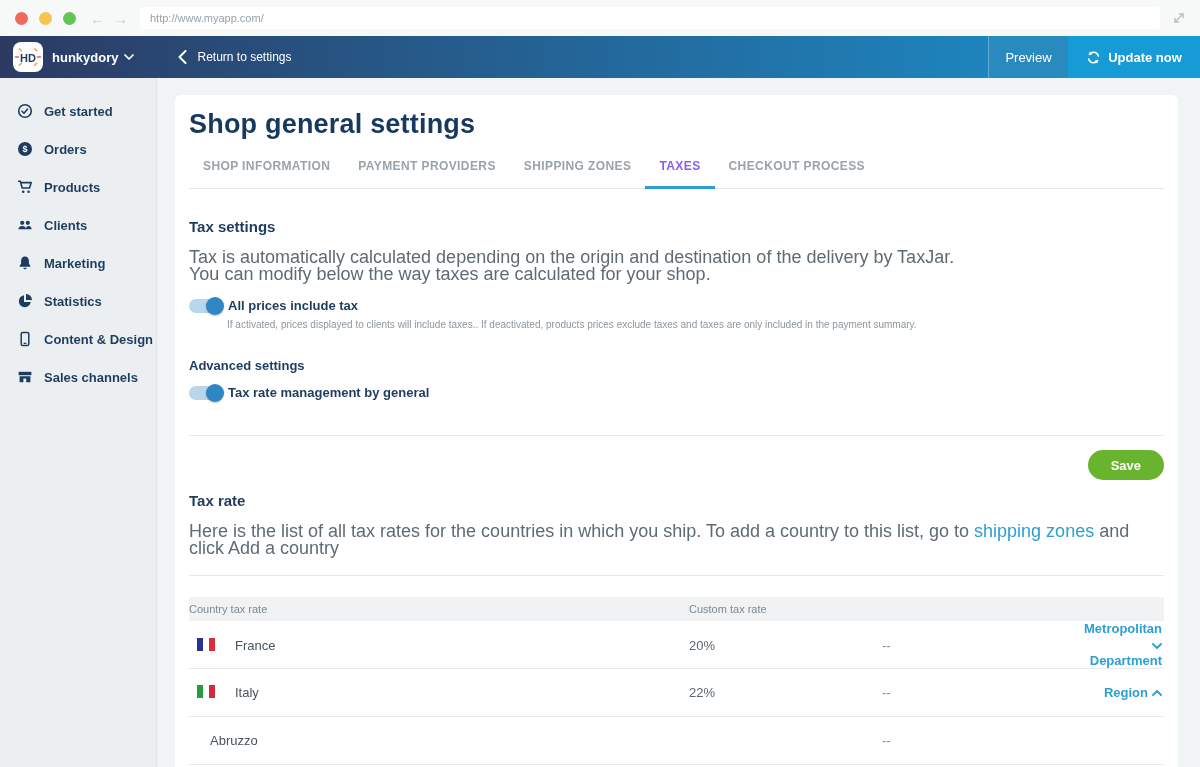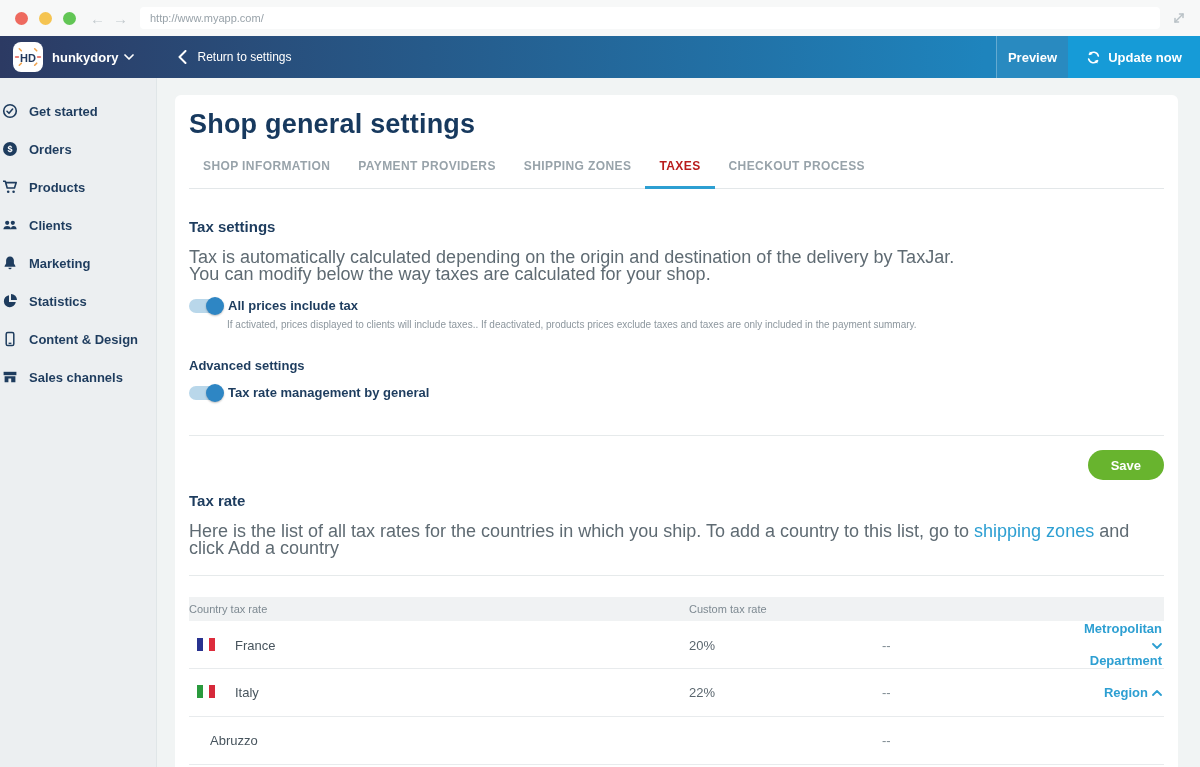--- a/index.html
+++ b/index.html
@@ -20,42 +20,42 @@
   .expand { margin-left:10px; width:18px; height:18px; }
 
   
   .navbar { height:42px; background:linear-gradient(90deg,#2c3a63 0%, #1e84bd 82%);
     display:flex; align-items:stretch; color:#fff; }
   .nav-left { display:flex; align-items:center; padding-left:13px; }
   .logo { width:30px; height:30px; display:block; }
   .shopname { margin-left:9px; font-size:13px; font-weight:bold; display:flex; align-items:center; gap:6px; cursor:pointer; }
   .back-link { display:flex; align-items:center; gap:10px; margin-left:44px; font-size:12px; cursor:pointer; }
   .nav-spacer { flex:1; }
-  .nav-preview { width:72px; display:flex; align-items:center; justify-content:center;
-    font-size:13px; font-weight:700; border-left:1px solid rgba(255,255,255,.28);
+  .nav-preview { width:80px; display:flex; align-items:center; justify-content:center;
+    font-size:13px; font-weight:400; border-left:1px solid rgba(255,255,255,.28);
     background:rgba(255,255,255,.05); cursor:pointer; }
   .nav-update { width:132px; background:#169bd7; display:flex; align-items:center; justify-content:center;
     gap:7px; font-size:13px; font-weight:bold; cursor:pointer; }
 
   
   .app { display:flex; height:689px; background:#f1f4f4; }
   .sidebar { width:157px; background:#eceff1; border-right:1px solid #e0e6e8; padding-top:14px; flex-shrink:0; }
-  .side-item { display:flex; align-items:center; gap:11px; height:38px; padding-left:2px;
+  .side-item { display:flex; align-items:center; gap:11px; height:38px; padding-left:17px;
     font-size:13px; font-weight:600; color:#1e3c5e; cursor:pointer; }
   .side-item svg { width:16px; height:16px; flex-shrink:0; }
 
   .content-bg { flex:1; padding:17px 22px 0 18px; overflow:hidden; }
   .card { background:#fff; border-radius:6px 6px 0 0; height:1200px; padding:12px 14px 0 14px; }
 
   .page-title { font-size:27px; font-weight:bold; color:#17395e; margin-top:2px; letter-spacing:.2px; }
 
   .tabs { display:flex; margin-top:13px; border-bottom:1px solid #e3e7e9; }
   .tab { padding:6px 14px 13px 14px; font-size:12px; font-weight:bold; letter-spacing:.4px;
     color:#98a3aa; cursor:pointer; border-bottom:3px solid transparent; margin-bottom:-1px; }
-  .tab.active { color:#b91c1c; border-bottom-color:#2d9fd2;text-align:center; }
+  .tab.active { color:#8b5cf6; border-bottom-color:#2d9fd2;text-align:center; }
 
   .h3 { font-size:15px; font-weight:bold; color:#1d3c5e; }
   .sect-tax-settings .h3 { margin-top:29px; }
   .desc { margin-top:14px; font-size:18px; color:#5f6b73; line-height:17px; }
 
   .toggle-row { display:flex; align-items:center; gap:5px; margin-top:15px; }
   .toggle { width:34px; height:14px; border-radius:8px; background:#b9d7ea; position:relative; cursor:pointer; flex-shrink:0; }
   .toggle .knob { position:absolute; right:-1px; top:-2px; width:18px; height:18px; border-radius:50%;
     background:#2e86c4; box-shadow:0 1px 2px rgba(0,0,0,.25); }
   .toggle-label { font-size:13px; font-weight:bold; color:#1d3c5e; }

